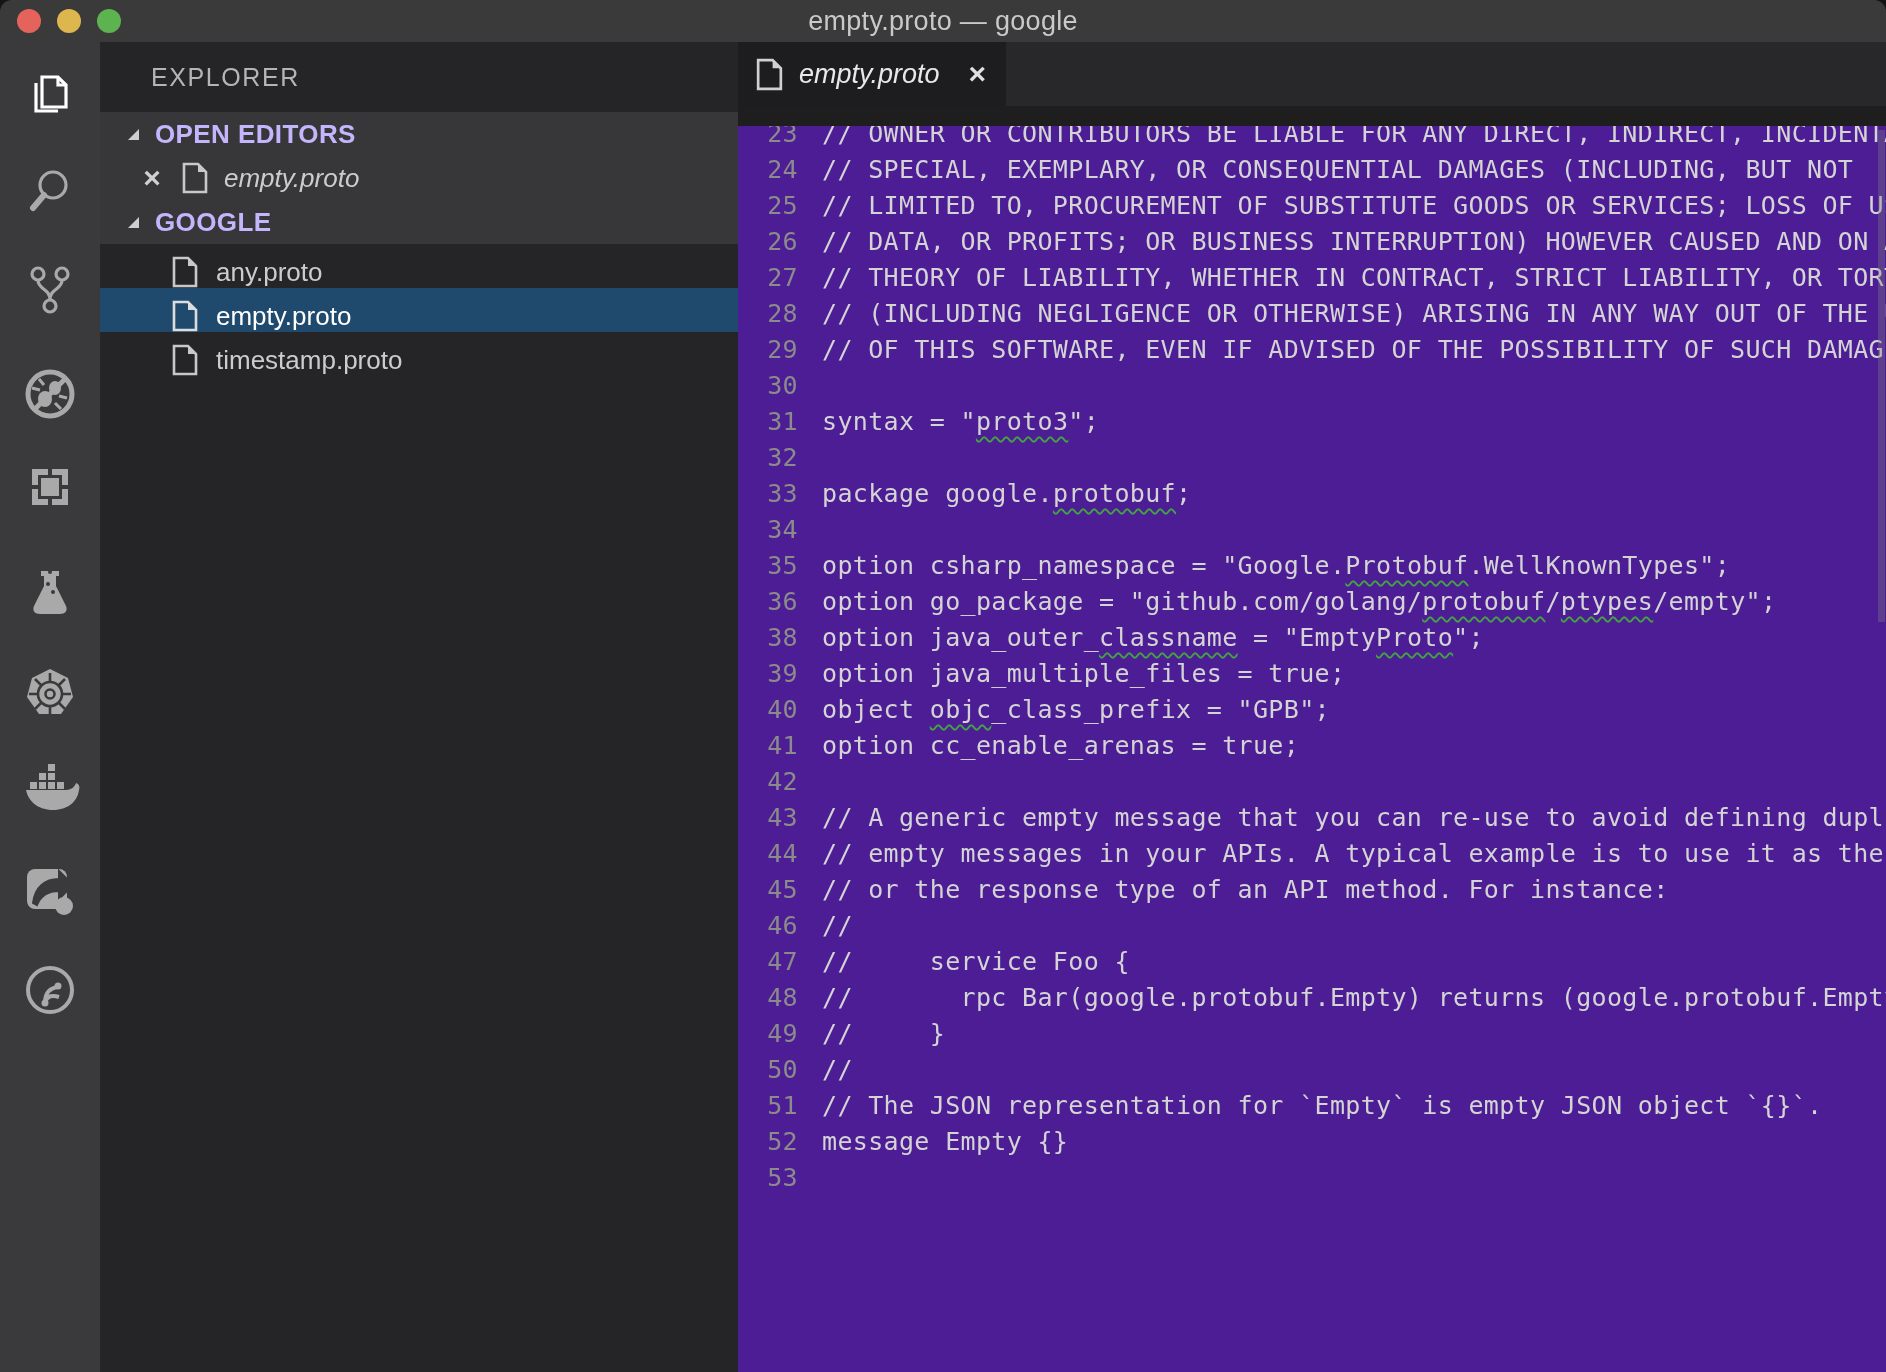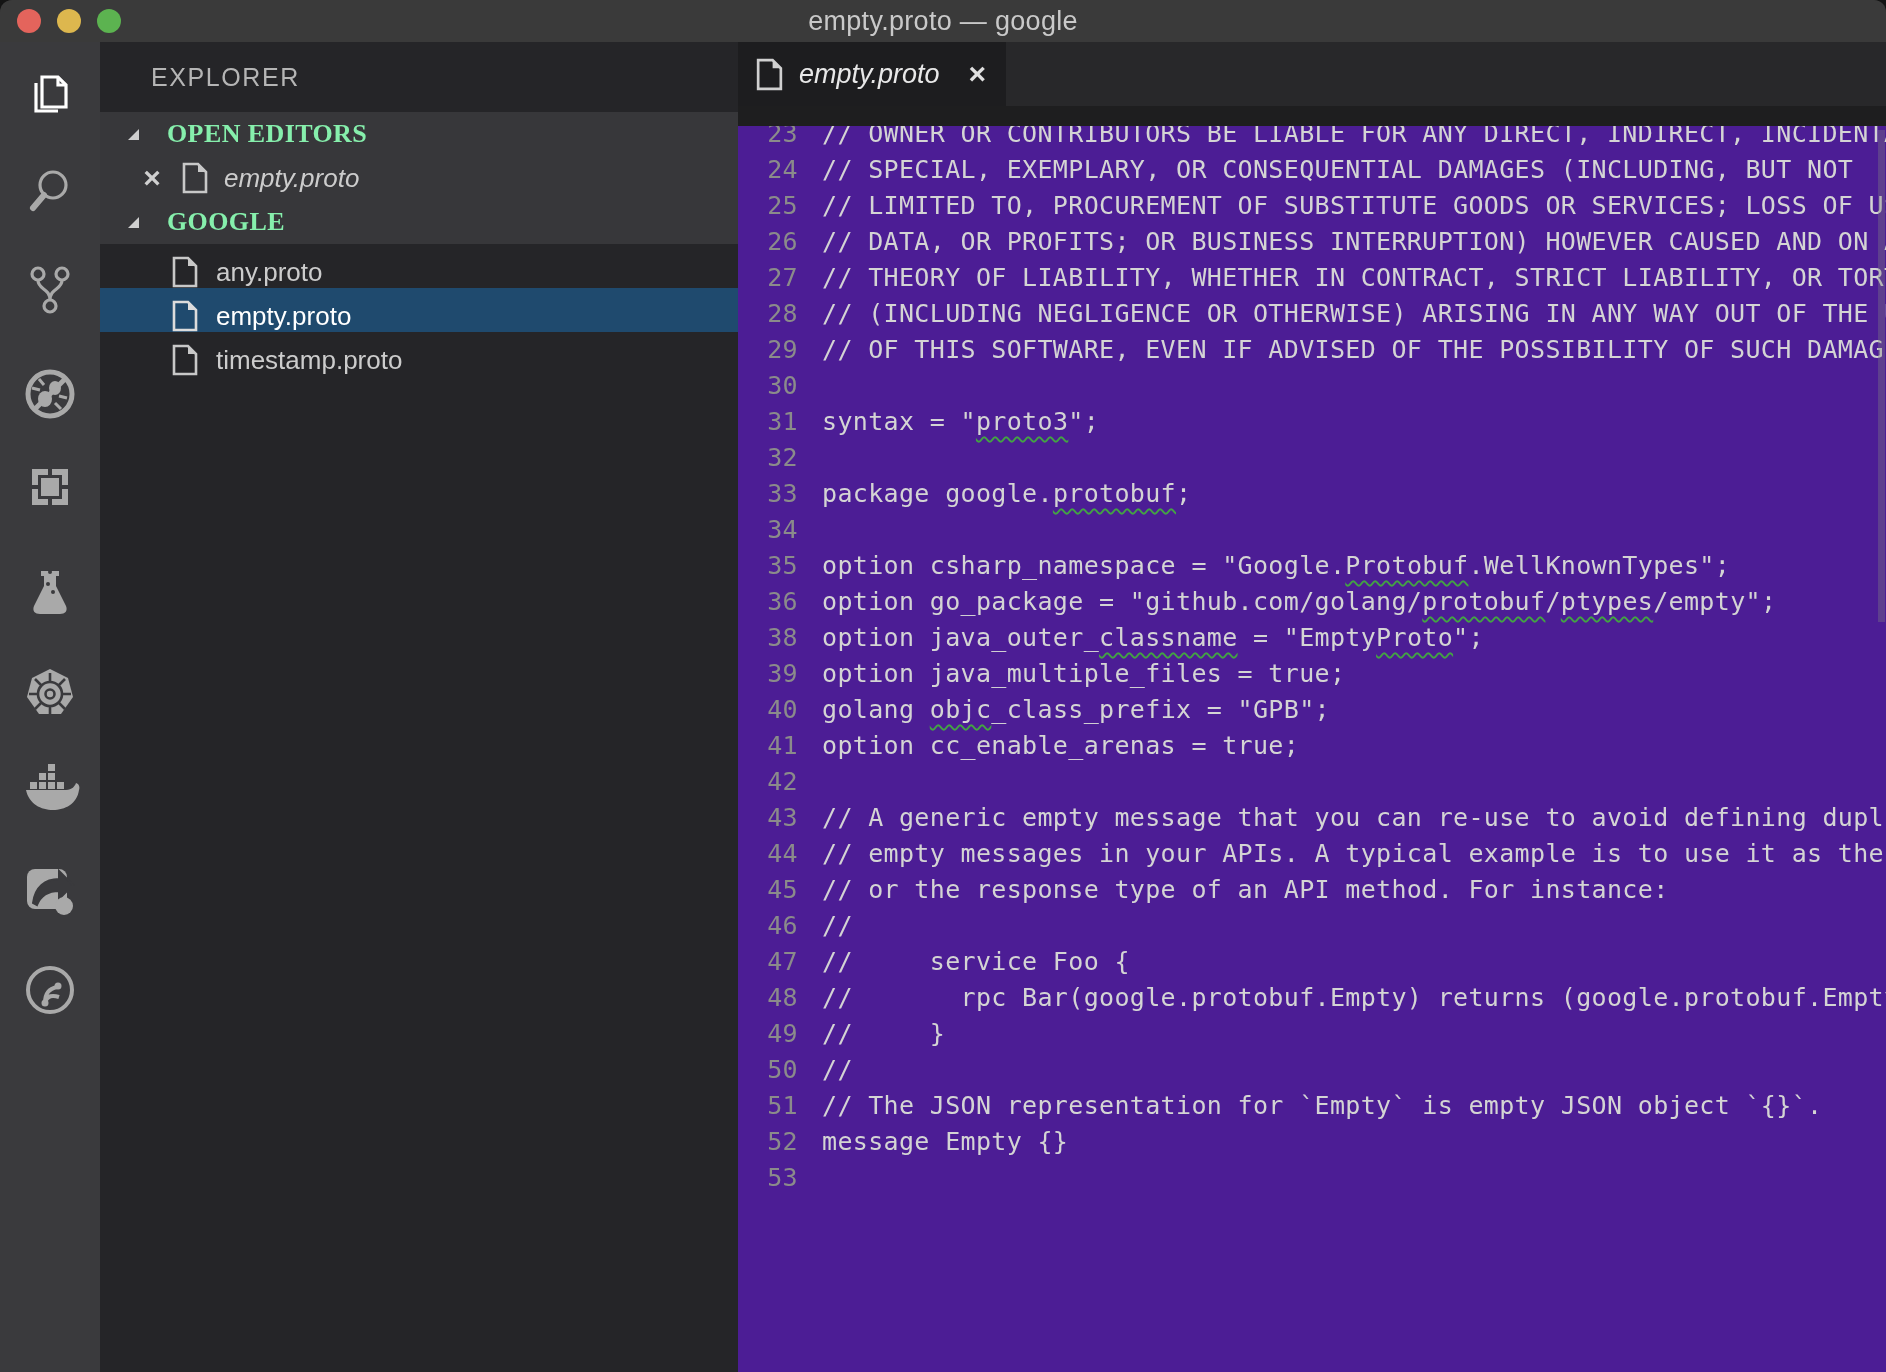--- a/index.html
+++ b/index.html
@@ -29,21 +29,21 @@
   .ab-icon svg { stroke:#a9a9a9; fill:none; stroke-width:3.2; }
   .ab-icon.active svg { stroke:#ffffff; }
   .ab-icon .fillonly { fill:#a9a9a9; stroke:none; }
 
   
   .sidebar { width:638px; flex:0 0 638px; background:#252528; color:#cccccc; position:relative; }
   .sidebar-title { height:70px; display:flex; align-items:center; padding-left:51px;
                    color:#b5b5b5; font-size:25px; letter-spacing:1.6px; background:#252528; }
   .row { height:44px; display:flex; align-items:center; font-size:26px; }
   .row.shaded { background:#37373a; }
-  .section-header { font-weight:bold; color:#86efac; letter-spacing:0.4px; padding-left:26px; gap:26px;font-family:Liberation Serif, serif; }
+  .section-header { font-weight:bold; color:#c4b5fd; letter-spacing:0.4px; padding-left:26px; gap:14px; }
   .twistie svg { display:block; }
   .oe-file { padding-left:38px; gap:16px; }
   .close-x { color:#d0d0d0; font-size:30px; font-weight:bold; line-height:1; width:28px; text-align:center; }
   .italic { font-style:italic; }
   .file-row { padding-left:72px; gap:18px;align-items:flex-end; }
   .file-row.selected { background:#1f4a6e; color:#ffffff; }
   .file-icon svg { display:block; }
   .label { white-space:nowrap; }
 
   
@@ -260,21 +260,21 @@
             <div class="code-line"><div class="line-number">29</div><div class="line-content"><span>// OF THIS SOFTWARE, EVEN IF ADVISED OF THE POSSIBILITY OF SUCH DAMAGE.</span></div></div>
             <div class="code-line"><div class="line-number">30</div><div class="line-content"></div></div>
             <div class="code-line"><div class="line-number">31</div><div class="line-content"><span>syntax = "</span><span class="squiggle">proto3</span><span>";</span></div></div>
             <div class="code-line"><div class="line-number">32</div><div class="line-content"></div></div>
             <div class="code-line"><div class="line-number">33</div><div class="line-content"><span>package google.</span><span class="squiggle">protobuf</span><span>;</span></div></div>
             <div class="code-line"><div class="line-number">34</div><div class="line-content"></div></div>
             <div class="code-line"><div class="line-number">35</div><div class="line-content"><span>option csharp_namespace = "Google.</span><span class="squiggle">Protobuf</span><span>.WellKnownTypes";</span></div></div>
             <div class="code-line"><div class="line-number">36</div><div class="line-content"><span>option go_package = "github.com/golang/</span><span class="squiggle">protobuf</span><span>/</span><span class="squiggle">ptypes</span><span>/empty";</span></div></div>
             <div class="code-line"><div class="line-number">38</div><div class="line-content"><span>option java_outer_</span><span class="squiggle">classname</span><span> = "Empty</span><span class="squiggle">Proto</span><span>";</span></div></div>
             <div class="code-line"><div class="line-number">39</div><div class="line-content"><span>option java_multiple_files = true;</span></div></div>
-            <div class="code-line"><div class="line-number">40</div><div class="line-content"><span>golang </span><span class="squiggle">objc</span><span>_class_prefix = "GPB";</span></div></div>
+            <div class="code-line"><div class="line-number">40</div><div class="line-content"><span>object </span><span class="squiggle">objc</span><span>_class_prefix = "GPB";</span></div></div>
             <div class="code-line"><div class="line-number">41</div><div class="line-content"><span>option cc_enable_arenas = true;</span></div></div>
             <div class="code-line"><div class="line-number">42</div><div class="line-content"></div></div>
             <div class="code-line"><div class="line-number">43</div><div class="line-content"><span>// A generic empty message that you can re-use to avoid defining duplicated</span></div></div>
             <div class="code-line"><div class="line-number">44</div><div class="line-content"><span>// empty messages in your APIs. A typical example is to use it as the request</span></div></div>
             <div class="code-line"><div class="line-number">45</div><div class="line-content"><span>// or the response type of an API method. For instance:</span></div></div>
             <div class="code-line"><div class="line-number">46</div><div class="line-content"><span>//</span></div></div>
             <div class="code-line"><div class="line-number">47</div><div class="line-content"><span>//     service Foo {</span></div></div>
             <div class="code-line"><div class="line-number">48</div><div class="line-content"><span>//       rpc Bar(google.protobuf.Empty) returns (google.protobuf.Empty);</span></div></div>
             <div class="code-line"><div class="line-number">49</div><div class="line-content"><span>//     }</span></div></div>
             <div class="code-line"><div class="line-number">50</div><div class="line-content"><span>//</span></div></div>

